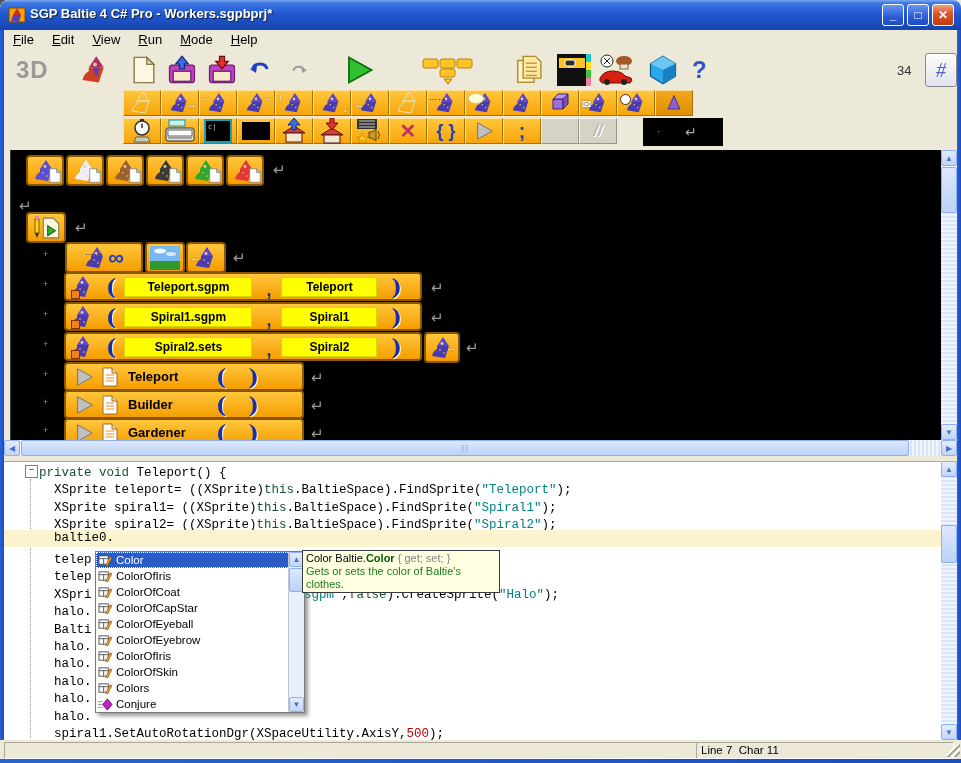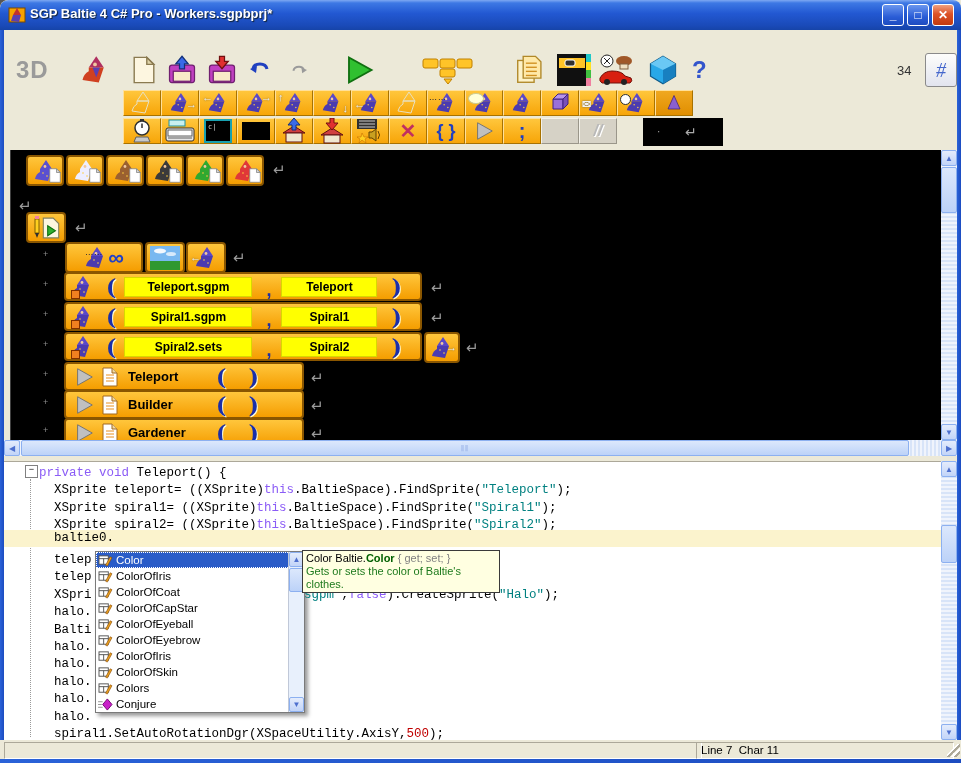--- a/index.html
+++ b/index.html
@@ -58,21 +58,21 @@
     background:linear-gradient(180deg,#e4ecfc,#c2d4f8);color:#4d6fce;font-size:8px;display:flex;align-items:center;justify-content:center;}
   .sthumb{position:absolute;box-sizing:border-box;border:1px solid #8cb0f0;border-radius:2px;
     background:linear-gradient(180deg,#dce8fc,#bcd2f8);}
   .grip{color:#9ab4e8;font-size:8px;letter-spacing:1px;text-align:center;line-height:16px;}
   
   #codepane{left:4px;top:461px;width:937px;height:279px;background:#fff;overflow:hidden;border-top:1px solid #aca899;
     font-family:"Liberation Mono","DejaVu Sans Mono",monospace;font-size:12.5px;}
   .cl{position:absolute;left:0;width:937px;height:17px;white-space:pre;line-height:17px;}
   .cl .txt{position:absolute;left:35px;}
   .hl{background:#fbf3cd;}
-  .c-k{color:#8b5cf6;margin-top:47px;} .c-s{color:#008080;} .c-n{color:#c00000;} .c-p{color:#000;}
+  .c-k{color:#14532d;margin-top:47px;} .c-s{color:#008080;} .c-n{color:#c00000;} .c-p{color:#000;}
   .frag{position:absolute;white-space:pre;line-height:17px;}
   #foldbox{position:absolute;left:21px;top:3px;width:11px;height:11px;border:1px solid #808080;background:#fff;
     color:#000;font-size:9px;line-height:9px;text-align:center;}
   #foldline{position:absolute;left:26px;top:17px;height:258px;border-left:1px dotted #9a9a9a;}
   
   #isense{position:absolute;left:91px;top:89px;width:208px;background:#fff;border:1px solid #7a7a7a;
     box-shadow:3px 3px 4px rgba(0,0,0,.4);font-family:"Liberation Sans",sans-serif;font-size:11.5px;}
   .irow{height:16px;display:flex;align-items:center;gap:3px;padding-left:2px;color:#000;}
   .irow.sel{background:#2a5cc8;color:#fff;outline:1px dotted #fff;outline-offset:-1px;}
   .irow svg{flex:none;}
@@ -106,20 +106,28 @@
       <rect x="1" y="2" width="16" height="14" fill="#f6a200" stroke="#7a4a00"></rect>
       <polygon points="9,2 13,9 5,9" fill="#c03030"></polygon>
       <path d="M5,9 L13,9 L11,16 L3,15 Z" fill="#5a3fb0"></path>
     </svg>
     <div class="abs" id="title-text">SGP Baltie 4 C# Pro - Workers.sgpbprj*</div>
     <div class="abs tbtn" id="btn-min" style="right:57px;">_</div>
     <div class="abs tbtn" id="btn-max" style="right:32px;">□</div>
     <div class="abs tbtn" id="btn-close" style="right:7px;">✕</div>
   </div>
 
+  <div class="abs" id="menubar">
+      <div class="menu-item"><u>F</u>ile</div>
+      <div class="menu-item"><u>E</u>dit</div>
+      <div class="menu-item"><u>V</u>iew</div>
+      <div class="menu-item"><u>R</u>un</div>
+      <div class="menu-item"><u>M</u>ode</div>
+      <div class="menu-item"><u>H</u>elp</div>
+    </div>
 
   <div class="abs" id="toolbar">
     <div class="tool" id="mode3d" style="left:12px;">3D</div>
     <div class="tool" style="left:76px;">
       <svg width="30" height="30" viewBox="0 0 24 24">
         <polygon points="13,1 19,10 7,10" fill="#b03060"></polygon>
           <path d="M7,10 L19,10 L15,22 L2,20 Q3,15 7,13 Z" fill="#d04020"></path>
         <path d="M10,10 L16,10 L13,18 Z" fill="#5a3fb0"></path>
           <circle cx="12" cy="7.5" r="1.5" fill="#f0c8a0"></circle>
         </svg>

